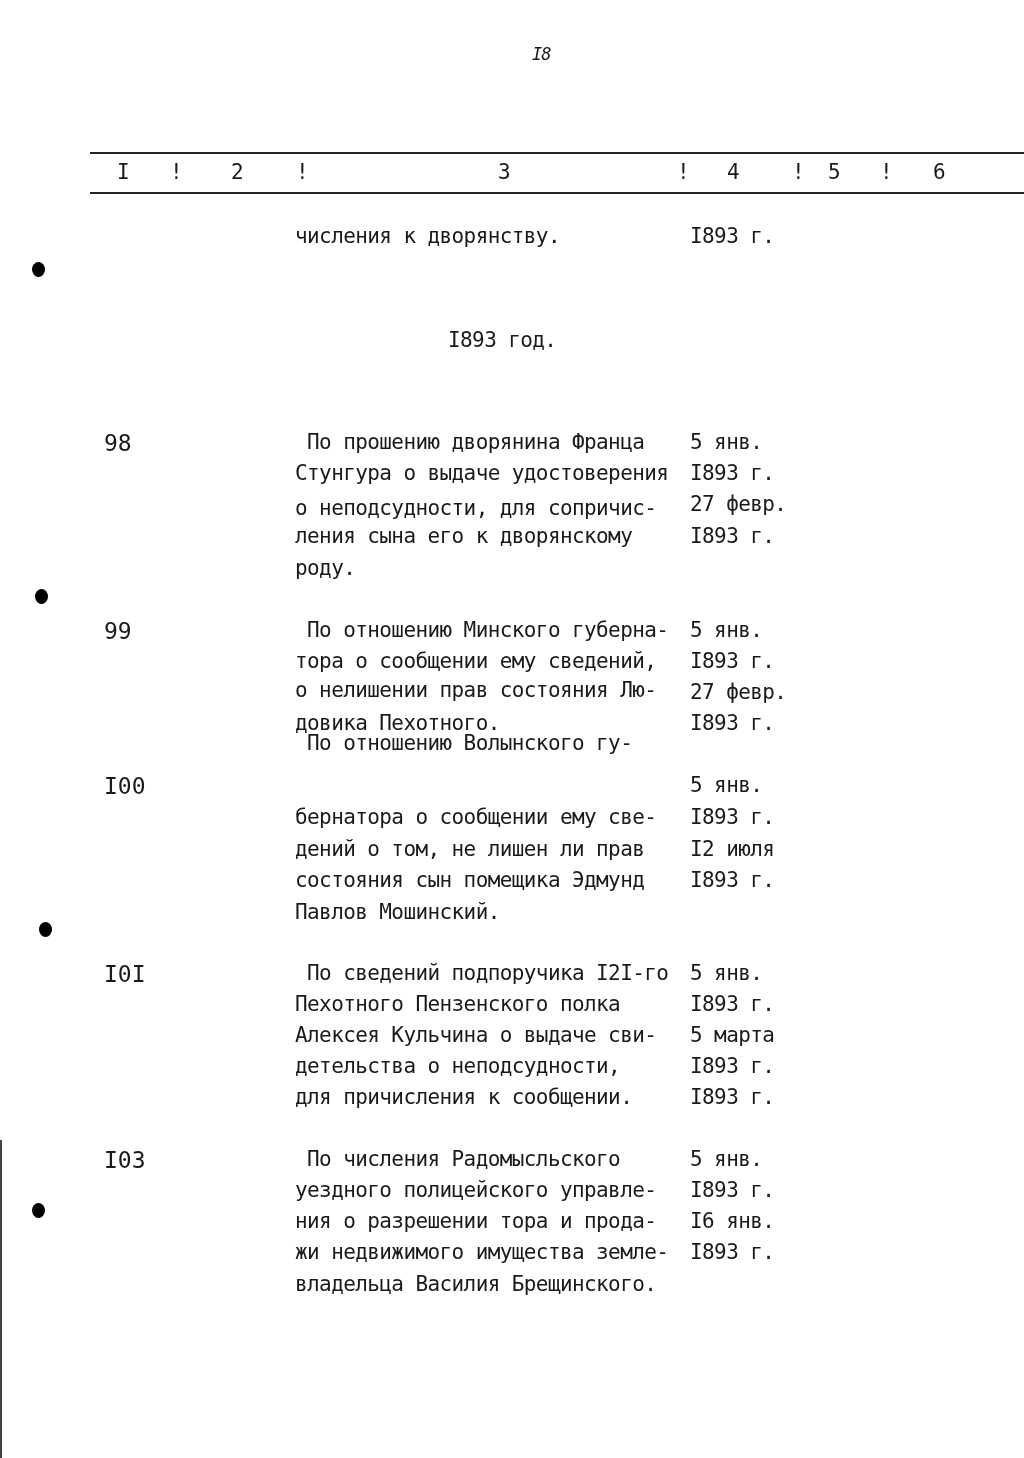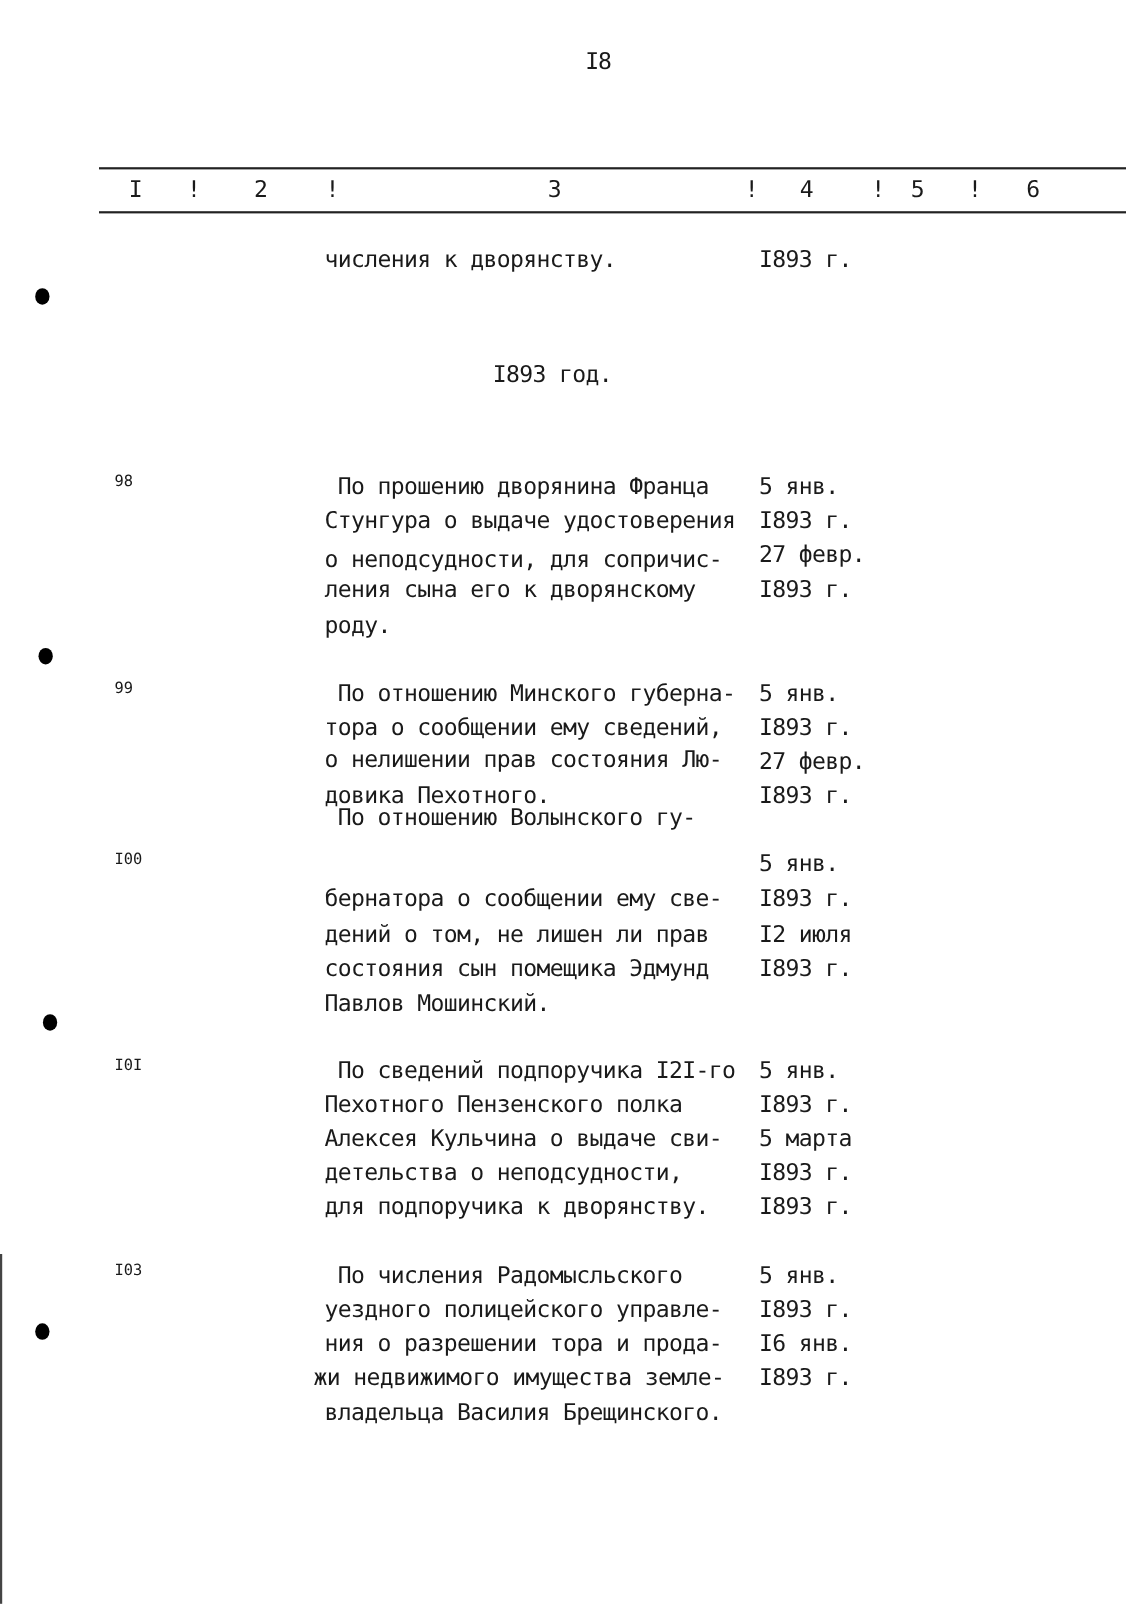--- a/index.html
+++ b/index.html
@@ -12,22 +12,23 @@
       height: 1458px;
       position: relative;
       overflow: hidden;
       font-family: "DejaVu Sans Mono", "Liberation Mono", monospace;
       color: #1a1a1a;
     }
     .page-number {
       position: absolute;
       top: 44px;
       left: 532px;
-      font-size: 21px;
+      font-size: 17px;
       letter-spacing: -1px;
+      font-style: italic;
     }
     .rule {
       position: absolute;
       left: 90px;
       right: 0;
       height: 2px;
       background: #222;
     }
     .rule.top { top: 152px; }
     .rule.bottom { top: 192px; }
@@ -38,21 +39,21 @@
     }
     .line {
       position: absolute;
       font-size: 21px;
       white-space: pre;
       letter-spacing: -0.6px;
     }
     .num {
       position: absolute;
       left: 104px;
-      font-size: 14px;
+      font-size: 23px;
     }
     .dot {
       position: absolute;
       width: 13px;
       height: 15px;
       background: #000;
       border-radius: 50%;
     }
     .margin-bar {
       position: absolute;
@@ -128,34 +129,34 @@
   <span class="line" style="left:690px;top:837px">I2 июля</span>
   <span class="line" style="left:690px;top:868px">I893 г.</span>
 </div>
 
 <div>
   <span class="num" style="top:961px">I0I</span>
   <span class="line" style="left:295px;top:961px"> По сведений подпоручика I2I-го</span>
   <span class="line" style="left:295px;top:992px">Пехотного Пензенского полка</span>
   <span class="line" style="left:295px;top:1023px">Алексея Кульчина о выдаче сви-</span>
   <span class="line" style="left:295px;top:1054px">детельства о неподсудности,</span>
-  <span class="line" style="left:295px;top:1085px">для подпоручика к дворянству.</span>
+  <span class="line" style="left:295px;top:1085px">для причисления к сообщении.</span>
   <span class="line" style="left:690px;top:961px">5 янв.</span>
   <span class="line" style="left:690px;top:992px">I893 г.</span>
   <span class="line" style="left:690px;top:1023px">5 марта</span>
   <span class="line" style="left:690px;top:1054px">I893 г.</span>
   <span class="line" style="left:690px;top:1085px">I893 г.</span>
 </div>
 
 <div>
   <span class="num" style="top:1147px">I03</span>
   <span class="line" style="left:295px;top:1147px"> По числения Радомысльского</span>
   <span class="line" style="left:295px;top:1178px">уездного полицейского управле-</span>
   <span class="line" style="left:295px;top:1209px">ния о разрешении тора и прода-</span>
-  <span class="line" style="left:285px;top:1240px">жи недвижимого имущества земле-</span>
+  <span class="line" style="left:295px;top:1240px">жи недвижимого имущества земле-</span>
   <span class="line" style="left:295px;top:1272px">владельца Василия Брещинского.</span>
   <span class="line" style="left:690px;top:1147px">5 янв.</span>
   <span class="line" style="left:690px;top:1178px">I893 г.</span>
   <span class="line" style="left:690px;top:1209px">I6 янв.</span>
   <span class="line" style="left:690px;top:1240px">I893 г.</span>
 </div>
 
 <div class="dot" style="left:32px;top:262px"></div>
 <div class="dot" style="left:35px;top:589px"></div>
 <div class="dot" style="left:39px;top:922px"></div>

